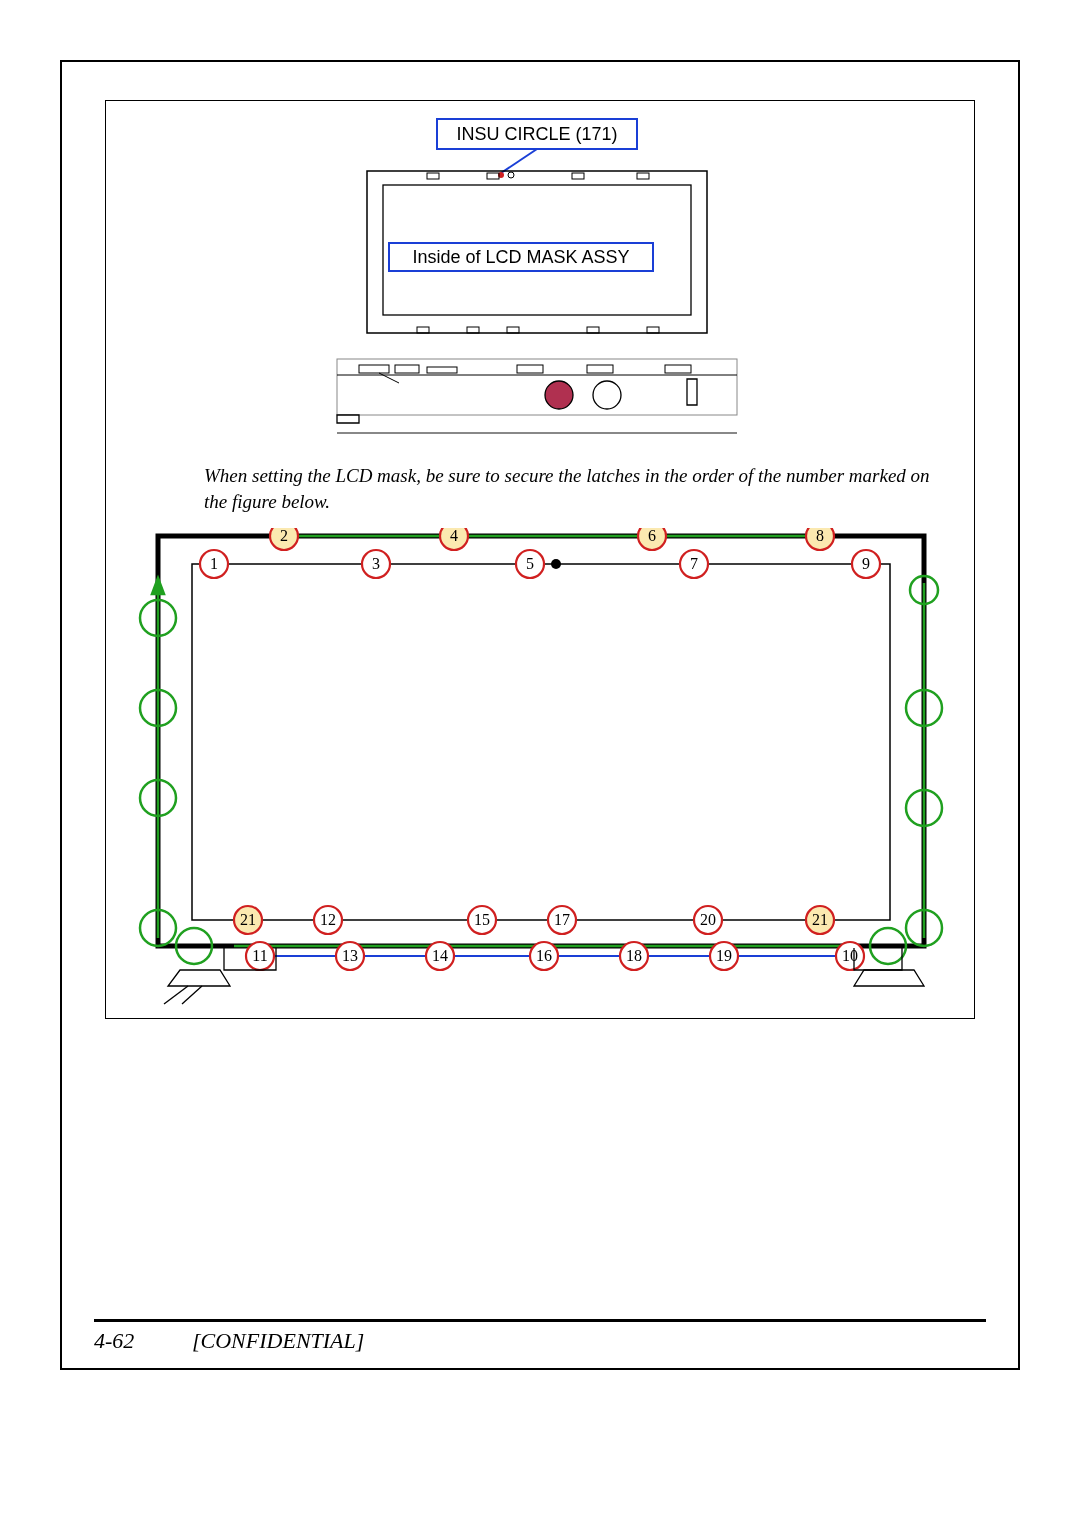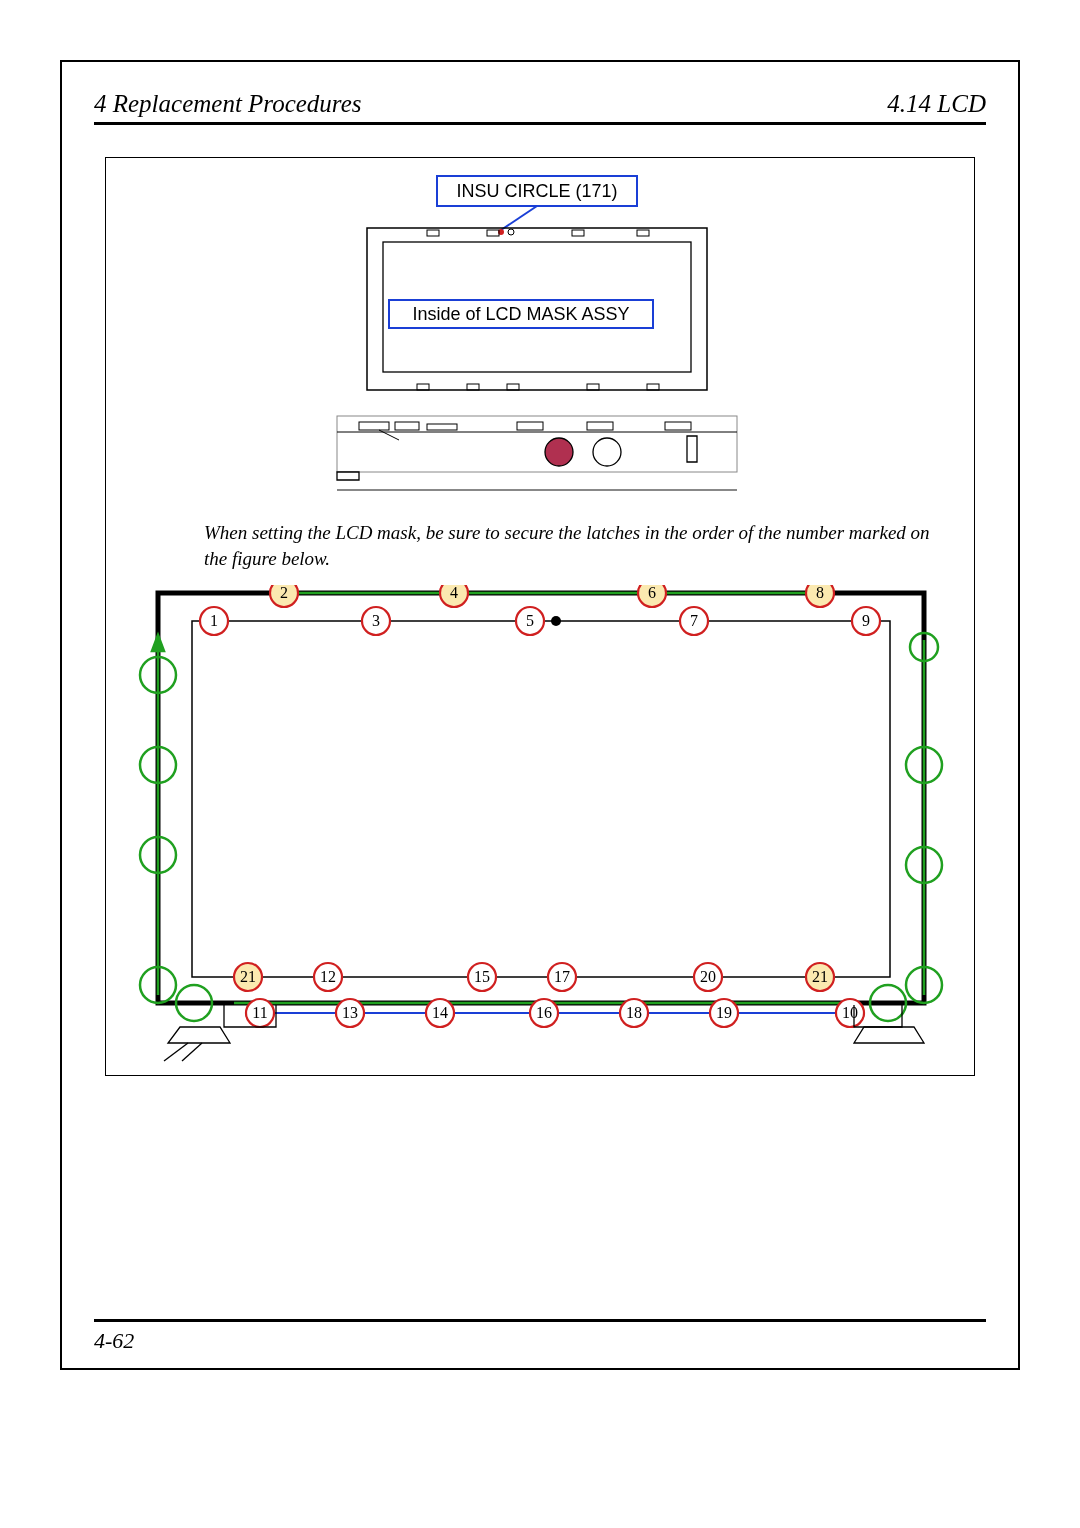--- a/index.html
+++ b/index.html
@@ -22,21 +22,21 @@
     display: flex;
     justify-content: space-between;
     font-style: italic;
     font-size: 25px;
     border-bottom: 3px solid #000;
     padding-bottom: 4px;
     margin-bottom: 32px;
   }
   .figure-block {
     border: 1.5px solid #000;
-    margin: 0 auto;
+    margin: 10px auto;
     width: 870px;
     padding: 14px 24px 10px 18px;
   }
   .fig1-wrap {
     display: flex;
     flex-direction: column;
     align-items: center;
     gap: 8px;
     margin-bottom: 18px;
   }
@@ -61,24 +61,20 @@
   .footer-row .pn { width: 70px; }
   .footer-row .conf { width: 220px; }
   .footer-row .doc { flex: 1; }
   svg { display: block; }
 </style>
 </head>
 <body>
 
 <div class="page-frame">
 
-  <div class="header-row">
-    <span>4 Replacement Procedures</span>
-    <span>4.14 LCD</span>
-  </div>
 
   <div class="figure-block">
 
     <div class="fig1-wrap">
       <svg width="420" height="330" viewBox="0 0 420 330">
 
         <rect x="110" y="4" width="200" height="30" fill="#fff" stroke="#1a3fd6" stroke-width="2"></rect>
         <text x="210" y="25" text-anchor="middle" font-family="Arial,Helvetica,sans-serif" font-size="18" fill="#000">INSU CIRCLE (171)</text>
 
         <line x1="210" y1="34" x2="174" y2="58" stroke="#1a3fd6" stroke-width="2"></line>
@@ -234,15 +230,16 @@
         <line x1="78" y1="458" x2="58" y2="476"></line>
         <path d="M 730 420 L 730 442 L 778 442 L 778 420"></path>
         <path d="M 740 442 L 790 442 L 800 458 L 730 458 Z"></path>
       </g>
     </svg>
 
   </div>
 
   <div class="footer-row">
     <span class="pn">4-62</span>
+    <span class="conf">[CONFIDENTIAL]</span>
   </div>
 
 </div>
 
 </body></html>

